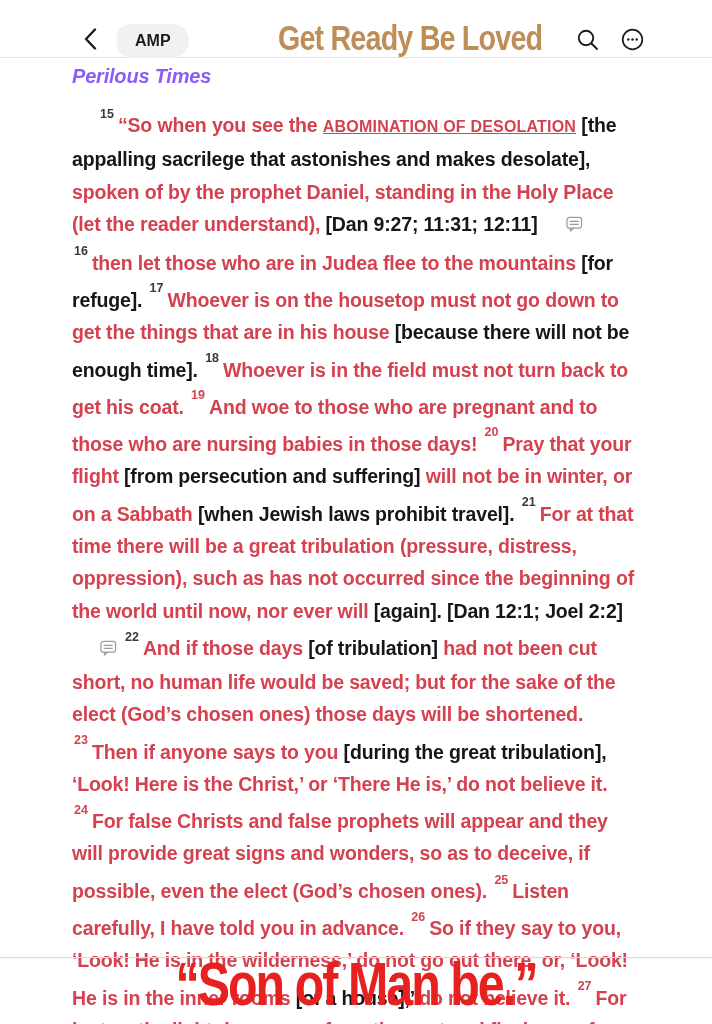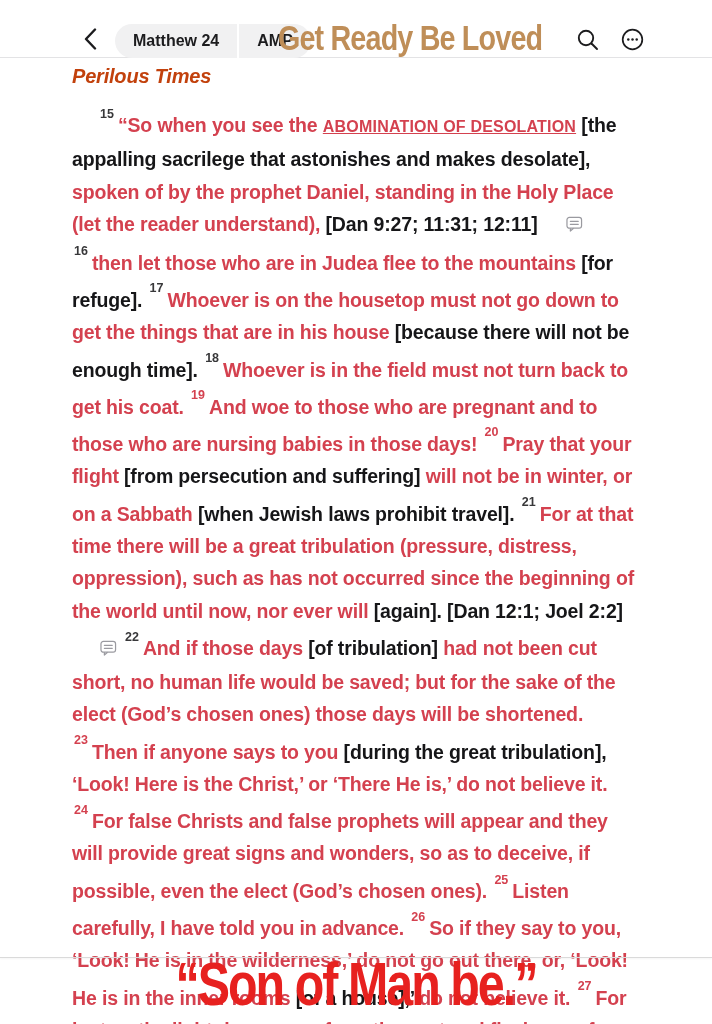--- a/index.html
+++ b/index.html
@@ -28,21 +28,21 @@
     transform:scaleX(0.82); transform-origin:center; letter-spacing:-1px; white-space:nowrap;
     pointer-events:none;
   }
   .hdr-icons { margin-left:auto; display:flex; align-items:center; gap:18px; }
   .icon-btn { background:none; border:none; cursor:pointer; display:flex; align-items:center; padding:2px; }
 
   
   .content { padding:0 76px 0 72px; }
   .section-heading {
     margin-top:7px; font-size:20px; font-style:italic; font-weight:700;
-    color:#c2410c; letter-spacing:-0.2px;
+    color:#8b5cf6; letter-spacing:-0.2px;
   }
   .passage {
     margin-top:16px; font-size:19.5px; font-weight:700; line-height:32.6px;
     color:var(--black-text,#161618); text-indent:26px; letter-spacing:-0.15px;
     text-align:left;
   }
   .seg-red { color:var(--red-letter,#d4414f); }
   .seg-black { color:var(--black-text,#161618); }
   .seg-caps { font-size:16px; letter-spacing:0.2px;text-decoration:underline; }
   .seg-italic { }
@@ -72,21 +72,20 @@
   <header class="top-bar">
     <button class="back-btn">
       <span>
         <svg width="13" height="22" viewBox="0 0 13 22">
             <path d="M11 1.5 L2 11 L11 20.5" fill="none" stroke="#1c1c1e" stroke-width="2.4" stroke-linecap="round" stroke-linejoin="round"></path>
           </svg>
       </span>
     </button>
 
     <div class="chip-group">
-      <span class="chip-seg">Matthew 24</span>
       <span class="chip-div"></span>
       <span class="chip-seg">AMP</span>
     </div>
 
     <div class="overlay-title">Get Ready Be Loved</div>
 
     <div class="hdr-icons">
       <button class="icon-btn">
         <span>
           <svg width="23" height="23" viewBox="0 0 23 23">

